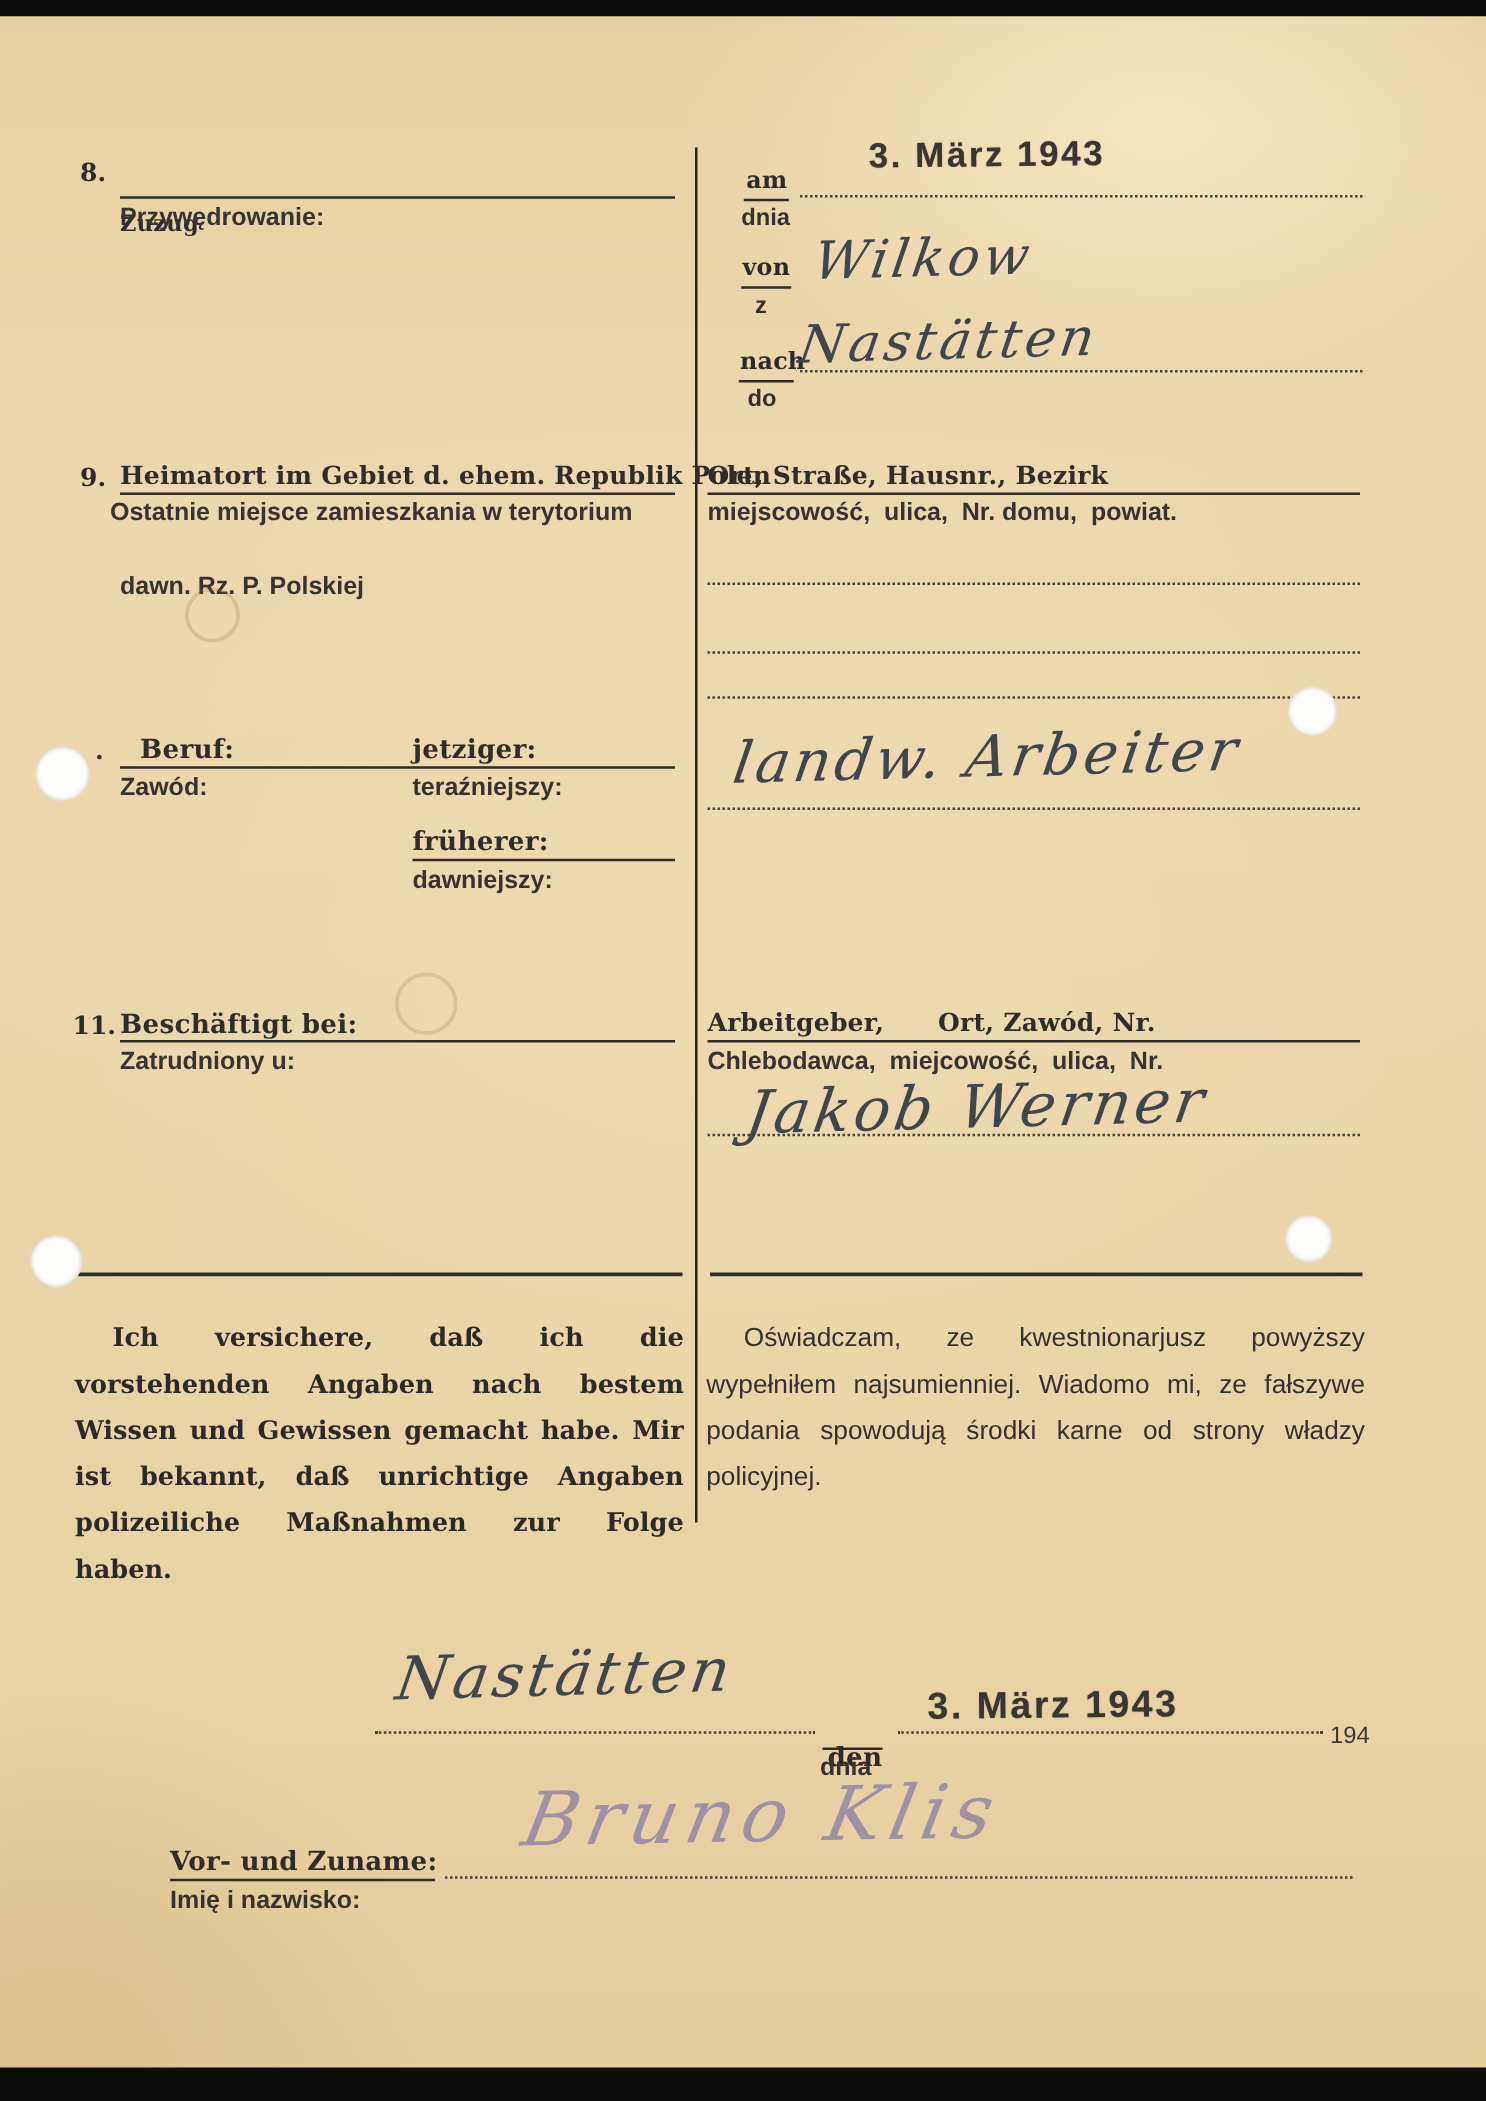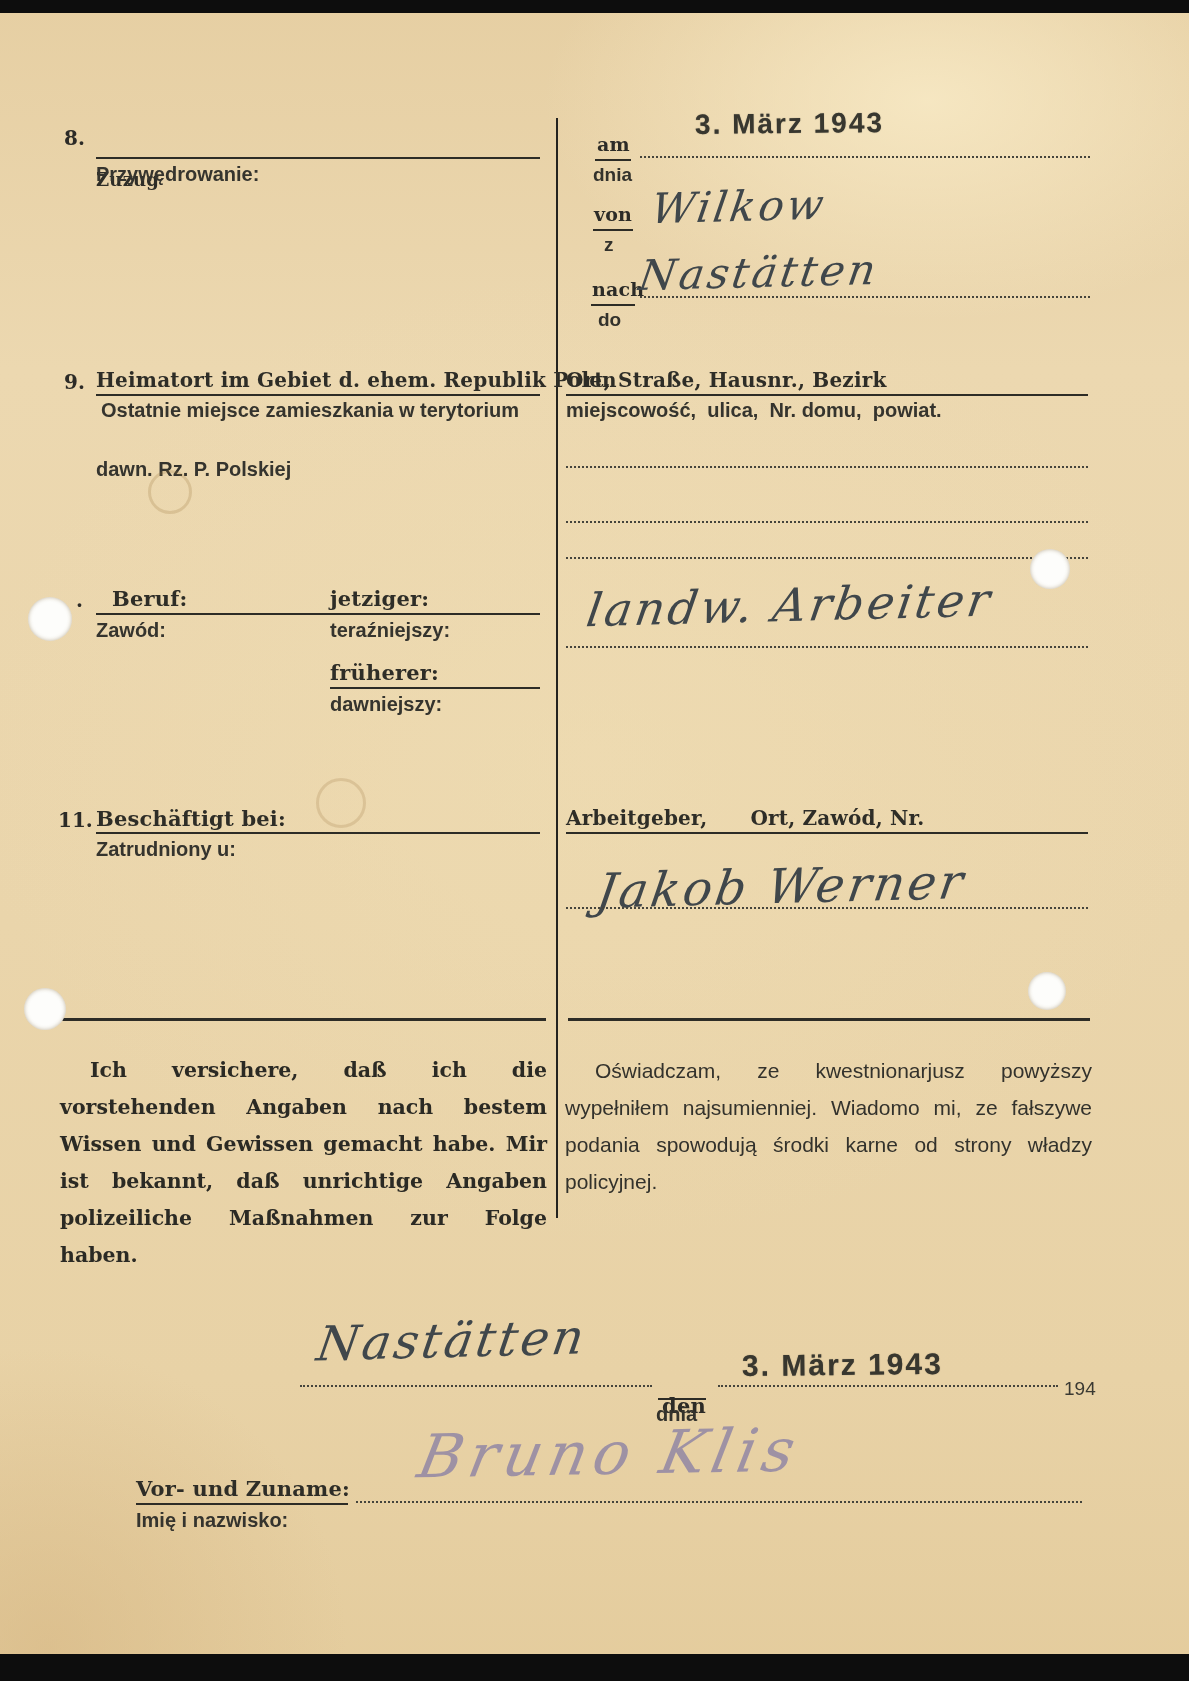--- a/index.html
+++ b/index.html
@@ -65,21 +65,21 @@
 
   <div class="abs frak" style="left:592px;top:278px;font-size:19px;">nach</div>
   <div class="rule" style="left:591px;top:304px;width:44px;height:1.5px;"></div>
   <div class="abs sans" style="left:598px;top:309px;font-size:19px;">do</div>
   <div class="dots" style="left:640px;top:296px;width:450px;"></div>
   <div class="abs hand" style="left:640px;top:248px;font-size:42px;">Nastätten</div>
 
   <div class="abs num" style="left:64px;top:370px;">9.</div>
   <div class="abs frak lbl-de" style="left:96px;top:368px;font-size:20px;">Heimatort im Gebiet d. ehem. Republik Polen</div>
   <div class="rule" style="left:96px;top:394px;width:444px;"></div>
-  <div class="abs sans lbl-pl" style="left:101px;top:399px;">Ostatnie miejsce zamieszkania w terytorium</div>
+  <div class="abs sans lbl-pl" style="left:88px;top:399px;">Ostatnie miejsce zamieszkania w terytorium</div>
   <div class="abs sans lbl-pl" style="left:96px;top:426px;margin-top:32px;">dawn. Rz. P. Polskiej</div>
 
   <div class="abs frak lbl-de" style="left:566px;top:368px;font-size:20px;">Ort, Straße, Hausnr., Bezirk</div>
   <div class="rule" style="left:566px;top:394px;width:522px;"></div>
   <div class="abs sans lbl-pl pre" style="left:566px;top:399px;">miejscowość,  ulica,  Nr. domu,  powiat.</div>
   <div class="dots" style="left:566px;top:466px;width:522px;"></div>
   <div class="dots" style="left:566px;top:521px;width:522px;"></div>
 
   <div class="ring" style="left:148px;top:470px;width:38px;height:38px;border-color:rgba(150,112,55,.22);"></div>
   <div class="ring" style="left:316px;top:778px;width:44px;height:44px;border-color:rgba(150,112,55,.20);"></div>
@@ -99,20 +99,21 @@
   <div class="abs hand" style="left:588px;top:578px;font-size:46px;">landw. Arbeiter</div>
   <div class="dots" style="left:566px;top:646px;width:522px;"></div>
 
   <div class="abs num" style="left:58px;top:808px;">11.</div>
   <div class="abs frak lbl-de" style="left:96px;top:806px;font-size:21px;">Beschäftigt bei:</div>
   <div class="rule" style="left:96px;top:832px;width:444px;"></div>
   <div class="abs sans lbl-pl" style="left:96px;top:838px;">Zatrudniony u:</div>
 
   <div class="abs frak lbl-de pre" style="left:566px;top:806px;font-size:20px;">Arbeitgeber,      Ort, Zawód, Nr.</div>
   <div class="rule" style="left:566px;top:832px;width:522px;"></div>
+  <div class="abs sans lbl-pl pre" style="left:566px;top:838px;">Chlebodawca,  miejcowość,  ulica,  Nr.</div>
   <div class="abs hand" style="left:598px;top:858px;font-size:48px;">Jakob Werner</div>
   <div class="dots" style="left:566px;top:907px;width:522px;"></div>
 
   <div class="rule th" style="left:60px;top:1018px;width:486px;"></div>
   <div class="rule th" style="left:568px;top:1018px;width:522px;"></div>
 
   <div class="par par-de" style="left:60px;top:1052px;">
     <p>Ich versichere, daß ich die vorstehenden Angaben nach bestem Wissen und Gewissen gemacht habe. Mir ist bekannt, daß unrichtige Angaben polizeiliche Maßnahmen zur Folge haben.</p>
   </div>
   <div class="par par-pl" style="left:565px;top:1052px;">

